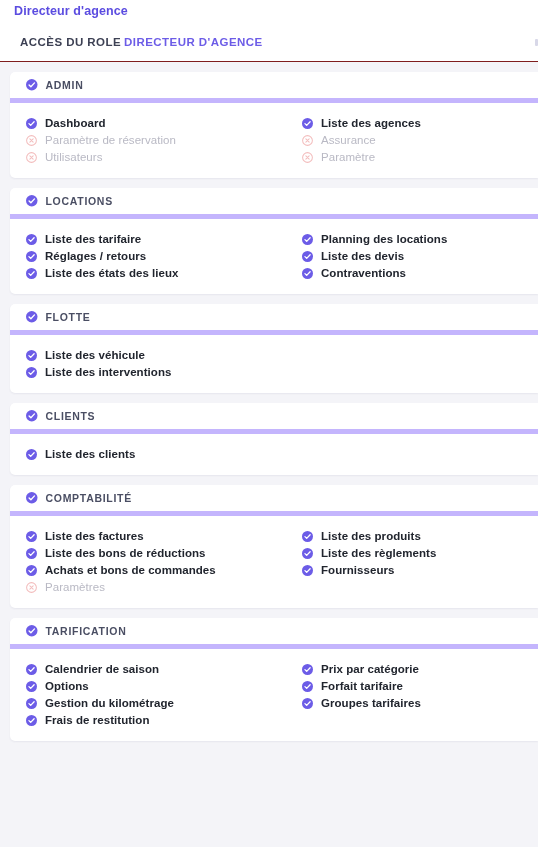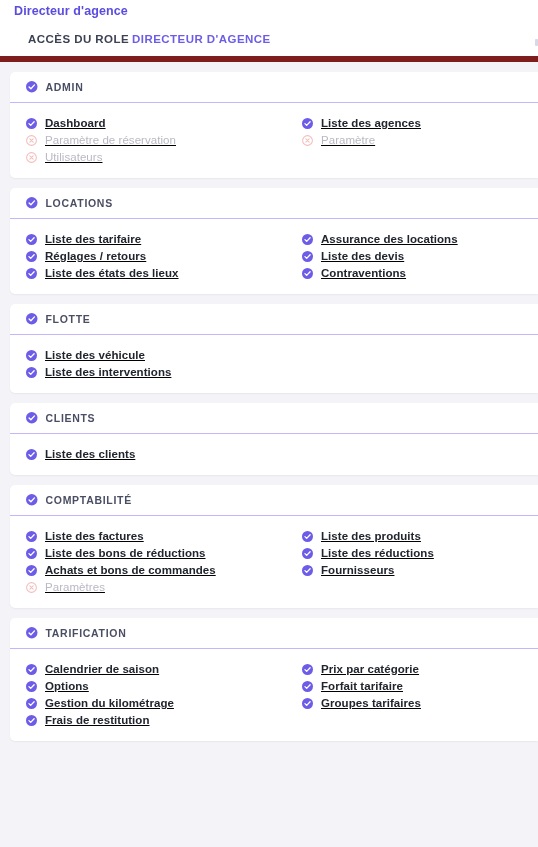--- a/index.html
+++ b/index.html
@@ -37,24 +37,24 @@
     font-size: 12.5px;
     font-weight: 600;
     letter-spacing: 0.1px;
     cursor: pointer;
   }
 
   
   .page-header {
     height: 40px;
     background: #ffffff;
-    border-bottom: 6px solid #7f1d1d;
+    border-bottom: 1px solid #7f1d1d;
     display: flex;
     align-items: center;
-    padding-left: 28px;
+    padding-left: 20px;
     position: relative;
   }
   .page-header .title {
     font-size: 11.5px;
     font-weight: 700;
     letter-spacing: 0.45px;
     color: #3d4154;
   }
   .page-header .title .role {
     color: #6c5ce7;
@@ -88,34 +88,33 @@
     margin-bottom: 10px;
     box-shadow: 0 1px 2px rgba(60, 60, 100, 0.07);
     overflow: hidden;
   }
 
   .card-head {
     display: flex;
     align-items: center;
     height: 31px;
     padding-left: 16px;
-    border-bottom: 1px solid #c4b5fd;
+    border-bottom: 5px solid #c4b5fd;
   }
   .card-head .label {
     font-size: 10.5px;
     font-weight: 700;
     letter-spacing: 0.7px;
     color: #4a4e63;
     margin-left: 8px;
   }
 
   .card-body {
     padding: 12px 0 12px 16px;
     display: flex;
-    text-decoration: underline;
   }
   .col {
     width: 276px;
     flex: 0 0 auto;
   }
   .col.second { width: auto; }
 
   .perm {
     display: flex;
     align-items: center;
@@ -199,183 +198,190 @@
                   <circle cx="8" cy="8" r="8" fill="#6c5ce7"></circle>
                   <path d="M4.3 8.2 L6.8 10.7 L11.8 5.4" stroke="#ffffff" stroke-width="1.9" fill="none" stroke-linecap="round" stroke-linejoin="round"></path>
                 </svg>
                 <span class="label">Liste des agences</span>
               </div>
               <div class="perm off">
                 <svg class="ic" viewBox="0 0 16 16">
                   <circle cx="8" cy="8" r="7.1" fill="none" stroke="#f3bdbd" stroke-width="1.5"></circle>
                   <path d="M5.6 5.6 L10.4 10.4 M10.4 5.6 L5.6 10.4" stroke="#f3bdbd" stroke-width="1.5" stroke-linecap="round"></path>
                 </svg>
-                <span class="label">Paramètre</span>
-              </div>
-            </div>
-          </div>
-        </div>
-        <div class="card">
-          <div class="card-head">
-            <svg class="ic head" viewBox="0 0 16 16">
-              <circle cx="8" cy="8" r="8" fill="#6c5ce7"></circle>
-              <path d="M4.3 8.2 L6.8 10.7 L11.8 5.4" stroke="#ffffff" stroke-width="1.9" fill="none" stroke-linecap="round" stroke-linejoin="round"></path>
-            </svg>
-            <span class="label">LOCATIONS</span>
-          </div>
-          <div class="card-body">
-            <div class="col">
-              <div class="perm">
-                <svg class="ic " viewBox="0 0 16 16">
-                  <circle cx="8" cy="8" r="8" fill="#6c5ce7"></circle>
-                  <path d="M4.3 8.2 L6.8 10.7 L11.8 5.4" stroke="#ffffff" stroke-width="1.9" fill="none" stroke-linecap="round" stroke-linejoin="round"></path>
-                </svg>
-                <span class="label">Liste des tarifaire</span>
-              </div>
-              <div class="perm">
-                <svg class="ic " viewBox="0 0 16 16">
-                  <circle cx="8" cy="8" r="8" fill="#6c5ce7"></circle>
-                  <path d="M4.3 8.2 L6.8 10.7 L11.8 5.4" stroke="#ffffff" stroke-width="1.9" fill="none" stroke-linecap="round" stroke-linejoin="round"></path>
-                </svg>
-                <span class="label">Réglages / retours</span>
-              </div>
-              <div class="perm">
-                <svg class="ic " viewBox="0 0 16 16">
-                  <circle cx="8" cy="8" r="8" fill="#6c5ce7"></circle>
-                  <path d="M4.3 8.2 L6.8 10.7 L11.8 5.4" stroke="#ffffff" stroke-width="1.9" fill="none" stroke-linecap="round" stroke-linejoin="round"></path>
-                </svg>
-                <span class="label">Liste des états des lieux</span>
-              </div>
-            </div>
-            <div class="col second">
-              <div class="perm">
-                <svg class="ic " viewBox="0 0 16 16">
-                  <circle cx="8" cy="8" r="8" fill="#6c5ce7"></circle>
-                  <path d="M4.3 8.2 L6.8 10.7 L11.8 5.4" stroke="#ffffff" stroke-width="1.9" fill="none" stroke-linecap="round" stroke-linejoin="round"></path>
-                </svg>
-                <span class="label">Assurance des locations</span>
-              </div>
-              <div class="perm">
-                <svg class="ic " viewBox="0 0 16 16">
-                  <circle cx="8" cy="8" r="8" fill="#6c5ce7"></circle>
-                  <path d="M4.3 8.2 L6.8 10.7 L11.8 5.4" stroke="#ffffff" stroke-width="1.9" fill="none" stroke-linecap="round" stroke-linejoin="round"></path>
-                </svg>
-                <span class="label">Liste des devis</span>
-              </div>
-              <div class="perm">
-                <svg class="ic " viewBox="0 0 16 16">
-                  <circle cx="8" cy="8" r="8" fill="#6c5ce7"></circle>
-                  <path d="M4.3 8.2 L6.8 10.7 L11.8 5.4" stroke="#ffffff" stroke-width="1.9" fill="none" stroke-linecap="round" stroke-linejoin="round"></path>
-                </svg>
-                <span class="label">Contraventions</span>
-              </div>
-            </div>
-          </div>
-        </div>
-        <div class="card">
-          <div class="card-head">
-            <svg class="ic head" viewBox="0 0 16 16">
-              <circle cx="8" cy="8" r="8" fill="#6c5ce7"></circle>
-              <path d="M4.3 8.2 L6.8 10.7 L11.8 5.4" stroke="#ffffff" stroke-width="1.9" fill="none" stroke-linecap="round" stroke-linejoin="round"></path>
-            </svg>
-            <span class="label">FLOTTE</span>
-          </div>
-          <div class="card-body">
-            <div class="col">
-              <div class="perm">
-                <svg class="ic " viewBox="0 0 16 16">
-                  <circle cx="8" cy="8" r="8" fill="#6c5ce7"></circle>
-                  <path d="M4.3 8.2 L6.8 10.7 L11.8 5.4" stroke="#ffffff" stroke-width="1.9" fill="none" stroke-linecap="round" stroke-linejoin="round"></path>
-                </svg>
-                <span class="label">Liste des véhicule</span>
-              </div>
-              <div class="perm">
-                <svg class="ic " viewBox="0 0 16 16">
-                  <circle cx="8" cy="8" r="8" fill="#6c5ce7"></circle>
-                  <path d="M4.3 8.2 L6.8 10.7 L11.8 5.4" stroke="#ffffff" stroke-width="1.9" fill="none" stroke-linecap="round" stroke-linejoin="round"></path>
-                </svg>
-                <span class="label">Liste des interventions</span>
-              </div>
-            </div>
-          </div>
-        </div>
-        <div class="card">
-          <div class="card-head">
-            <svg class="ic head" viewBox="0 0 16 16">
-              <circle cx="8" cy="8" r="8" fill="#6c5ce7"></circle>
-              <path d="M4.3 8.2 L6.8 10.7 L11.8 5.4" stroke="#ffffff" stroke-width="1.9" fill="none" stroke-linecap="round" stroke-linejoin="round"></path>
-            </svg>
-            <span class="label">CLIENTS</span>
-          </div>
-          <div class="card-body">
-            <div class="col">
-              <div class="perm">
-                <svg class="ic " viewBox="0 0 16 16">
-                  <circle cx="8" cy="8" r="8" fill="#6c5ce7"></circle>
-                  <path d="M4.3 8.2 L6.8 10.7 L11.8 5.4" stroke="#ffffff" stroke-width="1.9" fill="none" stroke-linecap="round" stroke-linejoin="round"></path>
-                </svg>
-                <span class="label">Liste des clients</span>
-              </div>
-            </div>
-            <div class="col second"></div>
-          </div>
-        </div>
-        <div class="card">
-          <div class="card-head">
-            <svg class="ic head" viewBox="0 0 16 16">
-              <circle cx="8" cy="8" r="8" fill="#6c5ce7"></circle>
-              <path d="M4.3 8.2 L6.8 10.7 L11.8 5.4" stroke="#ffffff" stroke-width="1.9" fill="none" stroke-linecap="round" stroke-linejoin="round"></path>
-            </svg>
-            <span class="label">COMPTABILITÉ</span>
-          </div>
-          <div class="card-body">
-            <div class="col">
-              <div class="perm">
-                <svg class="ic " viewBox="0 0 16 16">
-                  <circle cx="8" cy="8" r="8" fill="#6c5ce7"></circle>
-                  <path d="M4.3 8.2 L6.8 10.7 L11.8 5.4" stroke="#ffffff" stroke-width="1.9" fill="none" stroke-linecap="round" stroke-linejoin="round"></path>
-                </svg>
-                <span class="label">Liste des factures</span>
-              </div>
-              <div class="perm">
-                <svg class="ic " viewBox="0 0 16 16">
-                  <circle cx="8" cy="8" r="8" fill="#6c5ce7"></circle>
-                  <path d="M4.3 8.2 L6.8 10.7 L11.8 5.4" stroke="#ffffff" stroke-width="1.9" fill="none" stroke-linecap="round" stroke-linejoin="round"></path>
-                </svg>
-                <span class="label">Liste des bons de réductions</span>
-              </div>
-              <div class="perm">
-                <svg class="ic " viewBox="0 0 16 16">
-                  <circle cx="8" cy="8" r="8" fill="#6c5ce7"></circle>
-                  <path d="M4.3 8.2 L6.8 10.7 L11.8 5.4" stroke="#ffffff" stroke-width="1.9" fill="none" stroke-linecap="round" stroke-linejoin="round"></path>
-                </svg>
-                <span class="label">Achats et bons de commandes</span>
+                <span class="label">Assurance</span>
               </div>
               <div class="perm off">
                 <svg class="ic" viewBox="0 0 16 16">
                   <circle cx="8" cy="8" r="7.1" fill="none" stroke="#f3bdbd" stroke-width="1.5"></circle>
                   <path d="M5.6 5.6 L10.4 10.4 M10.4 5.6 L5.6 10.4" stroke="#f3bdbd" stroke-width="1.5" stroke-linecap="round"></path>
                 </svg>
+                <span class="label">Paramètre</span>
+              </div>
+            </div>
+          </div>
+        </div>
+        <div class="card">
+          <div class="card-head">
+            <svg class="ic head" viewBox="0 0 16 16">
+              <circle cx="8" cy="8" r="8" fill="#6c5ce7"></circle>
+              <path d="M4.3 8.2 L6.8 10.7 L11.8 5.4" stroke="#ffffff" stroke-width="1.9" fill="none" stroke-linecap="round" stroke-linejoin="round"></path>
+            </svg>
+            <span class="label">LOCATIONS</span>
+          </div>
+          <div class="card-body">
+            <div class="col">
+              <div class="perm">
+                <svg class="ic " viewBox="0 0 16 16">
+                  <circle cx="8" cy="8" r="8" fill="#6c5ce7"></circle>
+                  <path d="M4.3 8.2 L6.8 10.7 L11.8 5.4" stroke="#ffffff" stroke-width="1.9" fill="none" stroke-linecap="round" stroke-linejoin="round"></path>
+                </svg>
+                <span class="label">Liste des tarifaire</span>
+              </div>
+              <div class="perm">
+                <svg class="ic " viewBox="0 0 16 16">
+                  <circle cx="8" cy="8" r="8" fill="#6c5ce7"></circle>
+                  <path d="M4.3 8.2 L6.8 10.7 L11.8 5.4" stroke="#ffffff" stroke-width="1.9" fill="none" stroke-linecap="round" stroke-linejoin="round"></path>
+                </svg>
+                <span class="label">Réglages / retours</span>
+              </div>
+              <div class="perm">
+                <svg class="ic " viewBox="0 0 16 16">
+                  <circle cx="8" cy="8" r="8" fill="#6c5ce7"></circle>
+                  <path d="M4.3 8.2 L6.8 10.7 L11.8 5.4" stroke="#ffffff" stroke-width="1.9" fill="none" stroke-linecap="round" stroke-linejoin="round"></path>
+                </svg>
+                <span class="label">Liste des états des lieux</span>
+              </div>
+            </div>
+            <div class="col second">
+              <div class="perm">
+                <svg class="ic " viewBox="0 0 16 16">
+                  <circle cx="8" cy="8" r="8" fill="#6c5ce7"></circle>
+                  <path d="M4.3 8.2 L6.8 10.7 L11.8 5.4" stroke="#ffffff" stroke-width="1.9" fill="none" stroke-linecap="round" stroke-linejoin="round"></path>
+                </svg>
+                <span class="label">Planning des locations</span>
+              </div>
+              <div class="perm">
+                <svg class="ic " viewBox="0 0 16 16">
+                  <circle cx="8" cy="8" r="8" fill="#6c5ce7"></circle>
+                  <path d="M4.3 8.2 L6.8 10.7 L11.8 5.4" stroke="#ffffff" stroke-width="1.9" fill="none" stroke-linecap="round" stroke-linejoin="round"></path>
+                </svg>
+                <span class="label">Liste des devis</span>
+              </div>
+              <div class="perm">
+                <svg class="ic " viewBox="0 0 16 16">
+                  <circle cx="8" cy="8" r="8" fill="#6c5ce7"></circle>
+                  <path d="M4.3 8.2 L6.8 10.7 L11.8 5.4" stroke="#ffffff" stroke-width="1.9" fill="none" stroke-linecap="round" stroke-linejoin="round"></path>
+                </svg>
+                <span class="label">Contraventions</span>
+              </div>
+            </div>
+          </div>
+        </div>
+        <div class="card">
+          <div class="card-head">
+            <svg class="ic head" viewBox="0 0 16 16">
+              <circle cx="8" cy="8" r="8" fill="#6c5ce7"></circle>
+              <path d="M4.3 8.2 L6.8 10.7 L11.8 5.4" stroke="#ffffff" stroke-width="1.9" fill="none" stroke-linecap="round" stroke-linejoin="round"></path>
+            </svg>
+            <span class="label">FLOTTE</span>
+          </div>
+          <div class="card-body">
+            <div class="col">
+              <div class="perm">
+                <svg class="ic " viewBox="0 0 16 16">
+                  <circle cx="8" cy="8" r="8" fill="#6c5ce7"></circle>
+                  <path d="M4.3 8.2 L6.8 10.7 L11.8 5.4" stroke="#ffffff" stroke-width="1.9" fill="none" stroke-linecap="round" stroke-linejoin="round"></path>
+                </svg>
+                <span class="label">Liste des véhicule</span>
+              </div>
+              <div class="perm">
+                <svg class="ic " viewBox="0 0 16 16">
+                  <circle cx="8" cy="8" r="8" fill="#6c5ce7"></circle>
+                  <path d="M4.3 8.2 L6.8 10.7 L11.8 5.4" stroke="#ffffff" stroke-width="1.9" fill="none" stroke-linecap="round" stroke-linejoin="round"></path>
+                </svg>
+                <span class="label">Liste des interventions</span>
+              </div>
+            </div>
+          </div>
+        </div>
+        <div class="card">
+          <div class="card-head">
+            <svg class="ic head" viewBox="0 0 16 16">
+              <circle cx="8" cy="8" r="8" fill="#6c5ce7"></circle>
+              <path d="M4.3 8.2 L6.8 10.7 L11.8 5.4" stroke="#ffffff" stroke-width="1.9" fill="none" stroke-linecap="round" stroke-linejoin="round"></path>
+            </svg>
+            <span class="label">CLIENTS</span>
+          </div>
+          <div class="card-body">
+            <div class="col">
+              <div class="perm">
+                <svg class="ic " viewBox="0 0 16 16">
+                  <circle cx="8" cy="8" r="8" fill="#6c5ce7"></circle>
+                  <path d="M4.3 8.2 L6.8 10.7 L11.8 5.4" stroke="#ffffff" stroke-width="1.9" fill="none" stroke-linecap="round" stroke-linejoin="round"></path>
+                </svg>
+                <span class="label">Liste des clients</span>
+              </div>
+            </div>
+            <div class="col second"></div>
+          </div>
+        </div>
+        <div class="card">
+          <div class="card-head">
+            <svg class="ic head" viewBox="0 0 16 16">
+              <circle cx="8" cy="8" r="8" fill="#6c5ce7"></circle>
+              <path d="M4.3 8.2 L6.8 10.7 L11.8 5.4" stroke="#ffffff" stroke-width="1.9" fill="none" stroke-linecap="round" stroke-linejoin="round"></path>
+            </svg>
+            <span class="label">COMPTABILITÉ</span>
+          </div>
+          <div class="card-body">
+            <div class="col">
+              <div class="perm">
+                <svg class="ic " viewBox="0 0 16 16">
+                  <circle cx="8" cy="8" r="8" fill="#6c5ce7"></circle>
+                  <path d="M4.3 8.2 L6.8 10.7 L11.8 5.4" stroke="#ffffff" stroke-width="1.9" fill="none" stroke-linecap="round" stroke-linejoin="round"></path>
+                </svg>
+                <span class="label">Liste des factures</span>
+              </div>
+              <div class="perm">
+                <svg class="ic " viewBox="0 0 16 16">
+                  <circle cx="8" cy="8" r="8" fill="#6c5ce7"></circle>
+                  <path d="M4.3 8.2 L6.8 10.7 L11.8 5.4" stroke="#ffffff" stroke-width="1.9" fill="none" stroke-linecap="round" stroke-linejoin="round"></path>
+                </svg>
+                <span class="label">Liste des bons de réductions</span>
+              </div>
+              <div class="perm">
+                <svg class="ic " viewBox="0 0 16 16">
+                  <circle cx="8" cy="8" r="8" fill="#6c5ce7"></circle>
+                  <path d="M4.3 8.2 L6.8 10.7 L11.8 5.4" stroke="#ffffff" stroke-width="1.9" fill="none" stroke-linecap="round" stroke-linejoin="round"></path>
+                </svg>
+                <span class="label">Achats et bons de commandes</span>
+              </div>
+              <div class="perm off">
+                <svg class="ic" viewBox="0 0 16 16">
+                  <circle cx="8" cy="8" r="7.1" fill="none" stroke="#f3bdbd" stroke-width="1.5"></circle>
+                  <path d="M5.6 5.6 L10.4 10.4 M10.4 5.6 L5.6 10.4" stroke="#f3bdbd" stroke-width="1.5" stroke-linecap="round"></path>
+                </svg>
                 <span class="label">Paramètres</span>
               </div>
             </div>
             <div class="col second">
               <div class="perm">
                 <svg class="ic " viewBox="0 0 16 16">
                   <circle cx="8" cy="8" r="8" fill="#6c5ce7"></circle>
                   <path d="M4.3 8.2 L6.8 10.7 L11.8 5.4" stroke="#ffffff" stroke-width="1.9" fill="none" stroke-linecap="round" stroke-linejoin="round"></path>
                 </svg>
                 <span class="label">Liste des produits</span>
               </div>
               <div class="perm">
                 <svg class="ic " viewBox="0 0 16 16">
                   <circle cx="8" cy="8" r="8" fill="#6c5ce7"></circle>
                   <path d="M4.3 8.2 L6.8 10.7 L11.8 5.4" stroke="#ffffff" stroke-width="1.9" fill="none" stroke-linecap="round" stroke-linejoin="round"></path>
                 </svg>
-                <span class="label">Liste des réductions</span>
+                <span class="label">Liste des règlements</span>
               </div>
               <div class="perm">
                 <svg class="ic " viewBox="0 0 16 16">
                   <circle cx="8" cy="8" r="8" fill="#6c5ce7"></circle>
                   <path d="M4.3 8.2 L6.8 10.7 L11.8 5.4" stroke="#ffffff" stroke-width="1.9" fill="none" stroke-linecap="round" stroke-linejoin="round"></path>
                 </svg>
                 <span class="label">Fournisseurs</span>
               </div>
             </div>
           </div>

